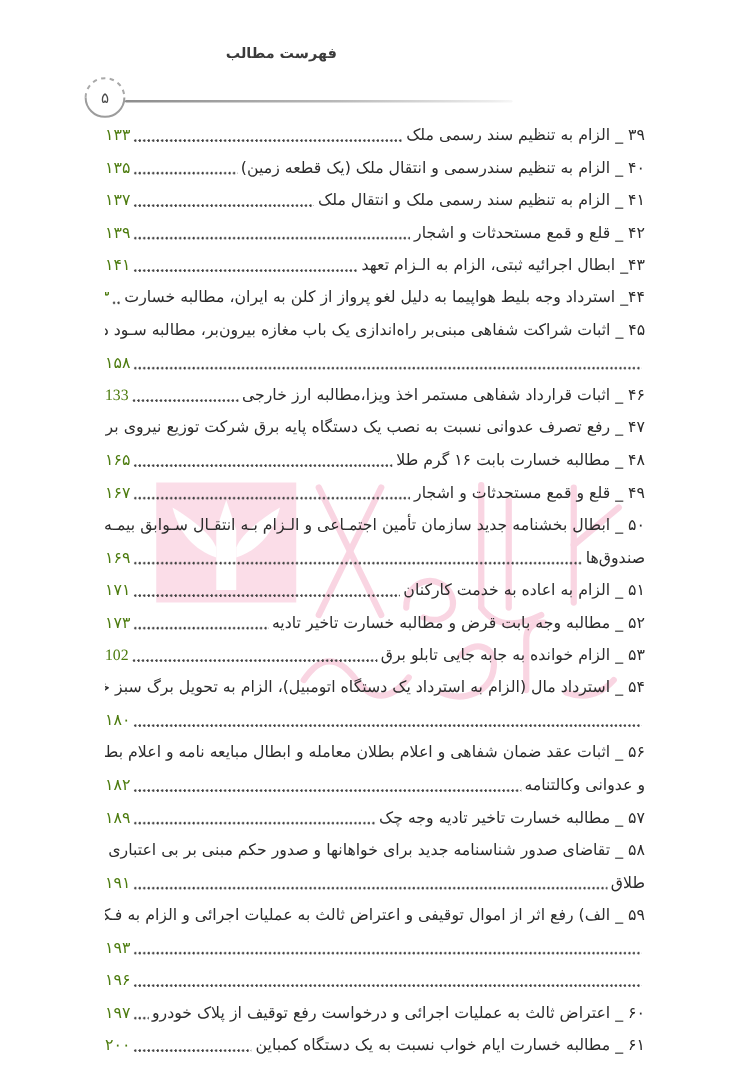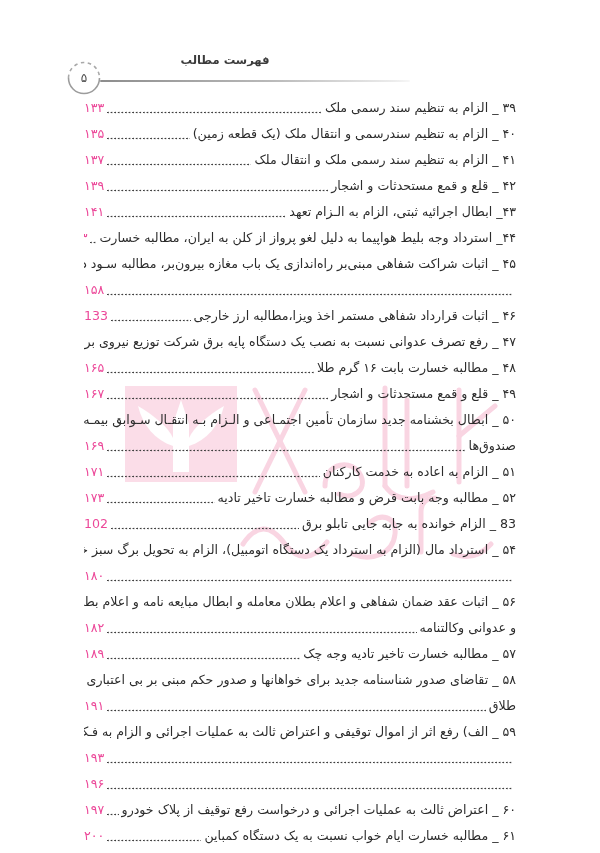--- a/index.html
+++ b/index.html
@@ -38,21 +38,21 @@
     left: 100px;
     top: 80px;
     width: 310px;
     height: 2px;
     background: linear-gradient(to right, #8d8d8d, #b9b9b9 55%, #ececec 95%, #f7f7f7);
     border-radius: 1px;
   }
   .header-title {
     position: absolute;
     left: 160px;
-    top: 53px;
+    top: 35px;
     width: 130px;
     text-align: center;
     font-size: 11.5px;
     font-weight: bold;
     color: #3b3b3b;
     direction: rtl;
   }
 
   
   .watermark {
@@ -90,21 +90,21 @@
   .leader {
     flex: 1 1 auto;
     height: 5px;
     align-self: flex-end;
     margin: 0 3px 6px 3px;
     background-image: radial-gradient(circle at 1.2px 2.5px, #3f3f3f 0.85px, transparent 1.05px);
     background-size: 3.6px 5px;
     background-repeat: repeat-x;
     min-width: 6px;
   }
-  .toc-page { flex: 0 0 auto; color: #ec4899; }
+  .toc-page { flex: 0 0 auto; color: #4d7c0f; font-family: Liberation Serif, serif; }
 </style>
 </head>
 <body>
 
 <div id="page">
 
   <svg class="watermark" viewBox="0 0 400 214" xmlns="http://www.w3.org/2000/svg" aria-hidden="true">
 
     <rect x="22" y="20" width="112" height="96" fill="#f8c2d6"></rect>
     <g fill="#ffffff">
@@ -210,21 +210,21 @@
         <span class="toc-text">۵۱ _ الزام به اعاده به خدمت کارکنان</span>
         <span class="leader"></span>
         <span class="toc-page">۱۷۱</span>
       </div>
       <div class="toc-line">
         <span class="toc-text">۵۲ _ مطالبه وجه بابت قرض و مطالبه خسارت تاخیر تادیه</span>
         <span class="leader"></span>
         <span class="toc-page">۱۷۳</span>
       </div>
       <div class="toc-line">
-        <span class="toc-text">83 _ الزام خوانده به جابه جایی تابلو برق</span>
+        <span class="toc-text">۵۳ _ الزام خوانده به جابه جایی تابلو برق</span>
         <span class="leader"></span>
         <span class="toc-page">102</span>
       </div>
       <div class="toc-line">
         <span class="toc-text">۵۴ _ استرداد مال (الزام به استرداد یک دستگاه اتومبیل)، الزام به تحویل برگ سبز خودرو</span>
       </div>
       <div class="toc-line">
         <span class="leader"></span>
         <span class="toc-page">۱۸۰</span>
       </div>

